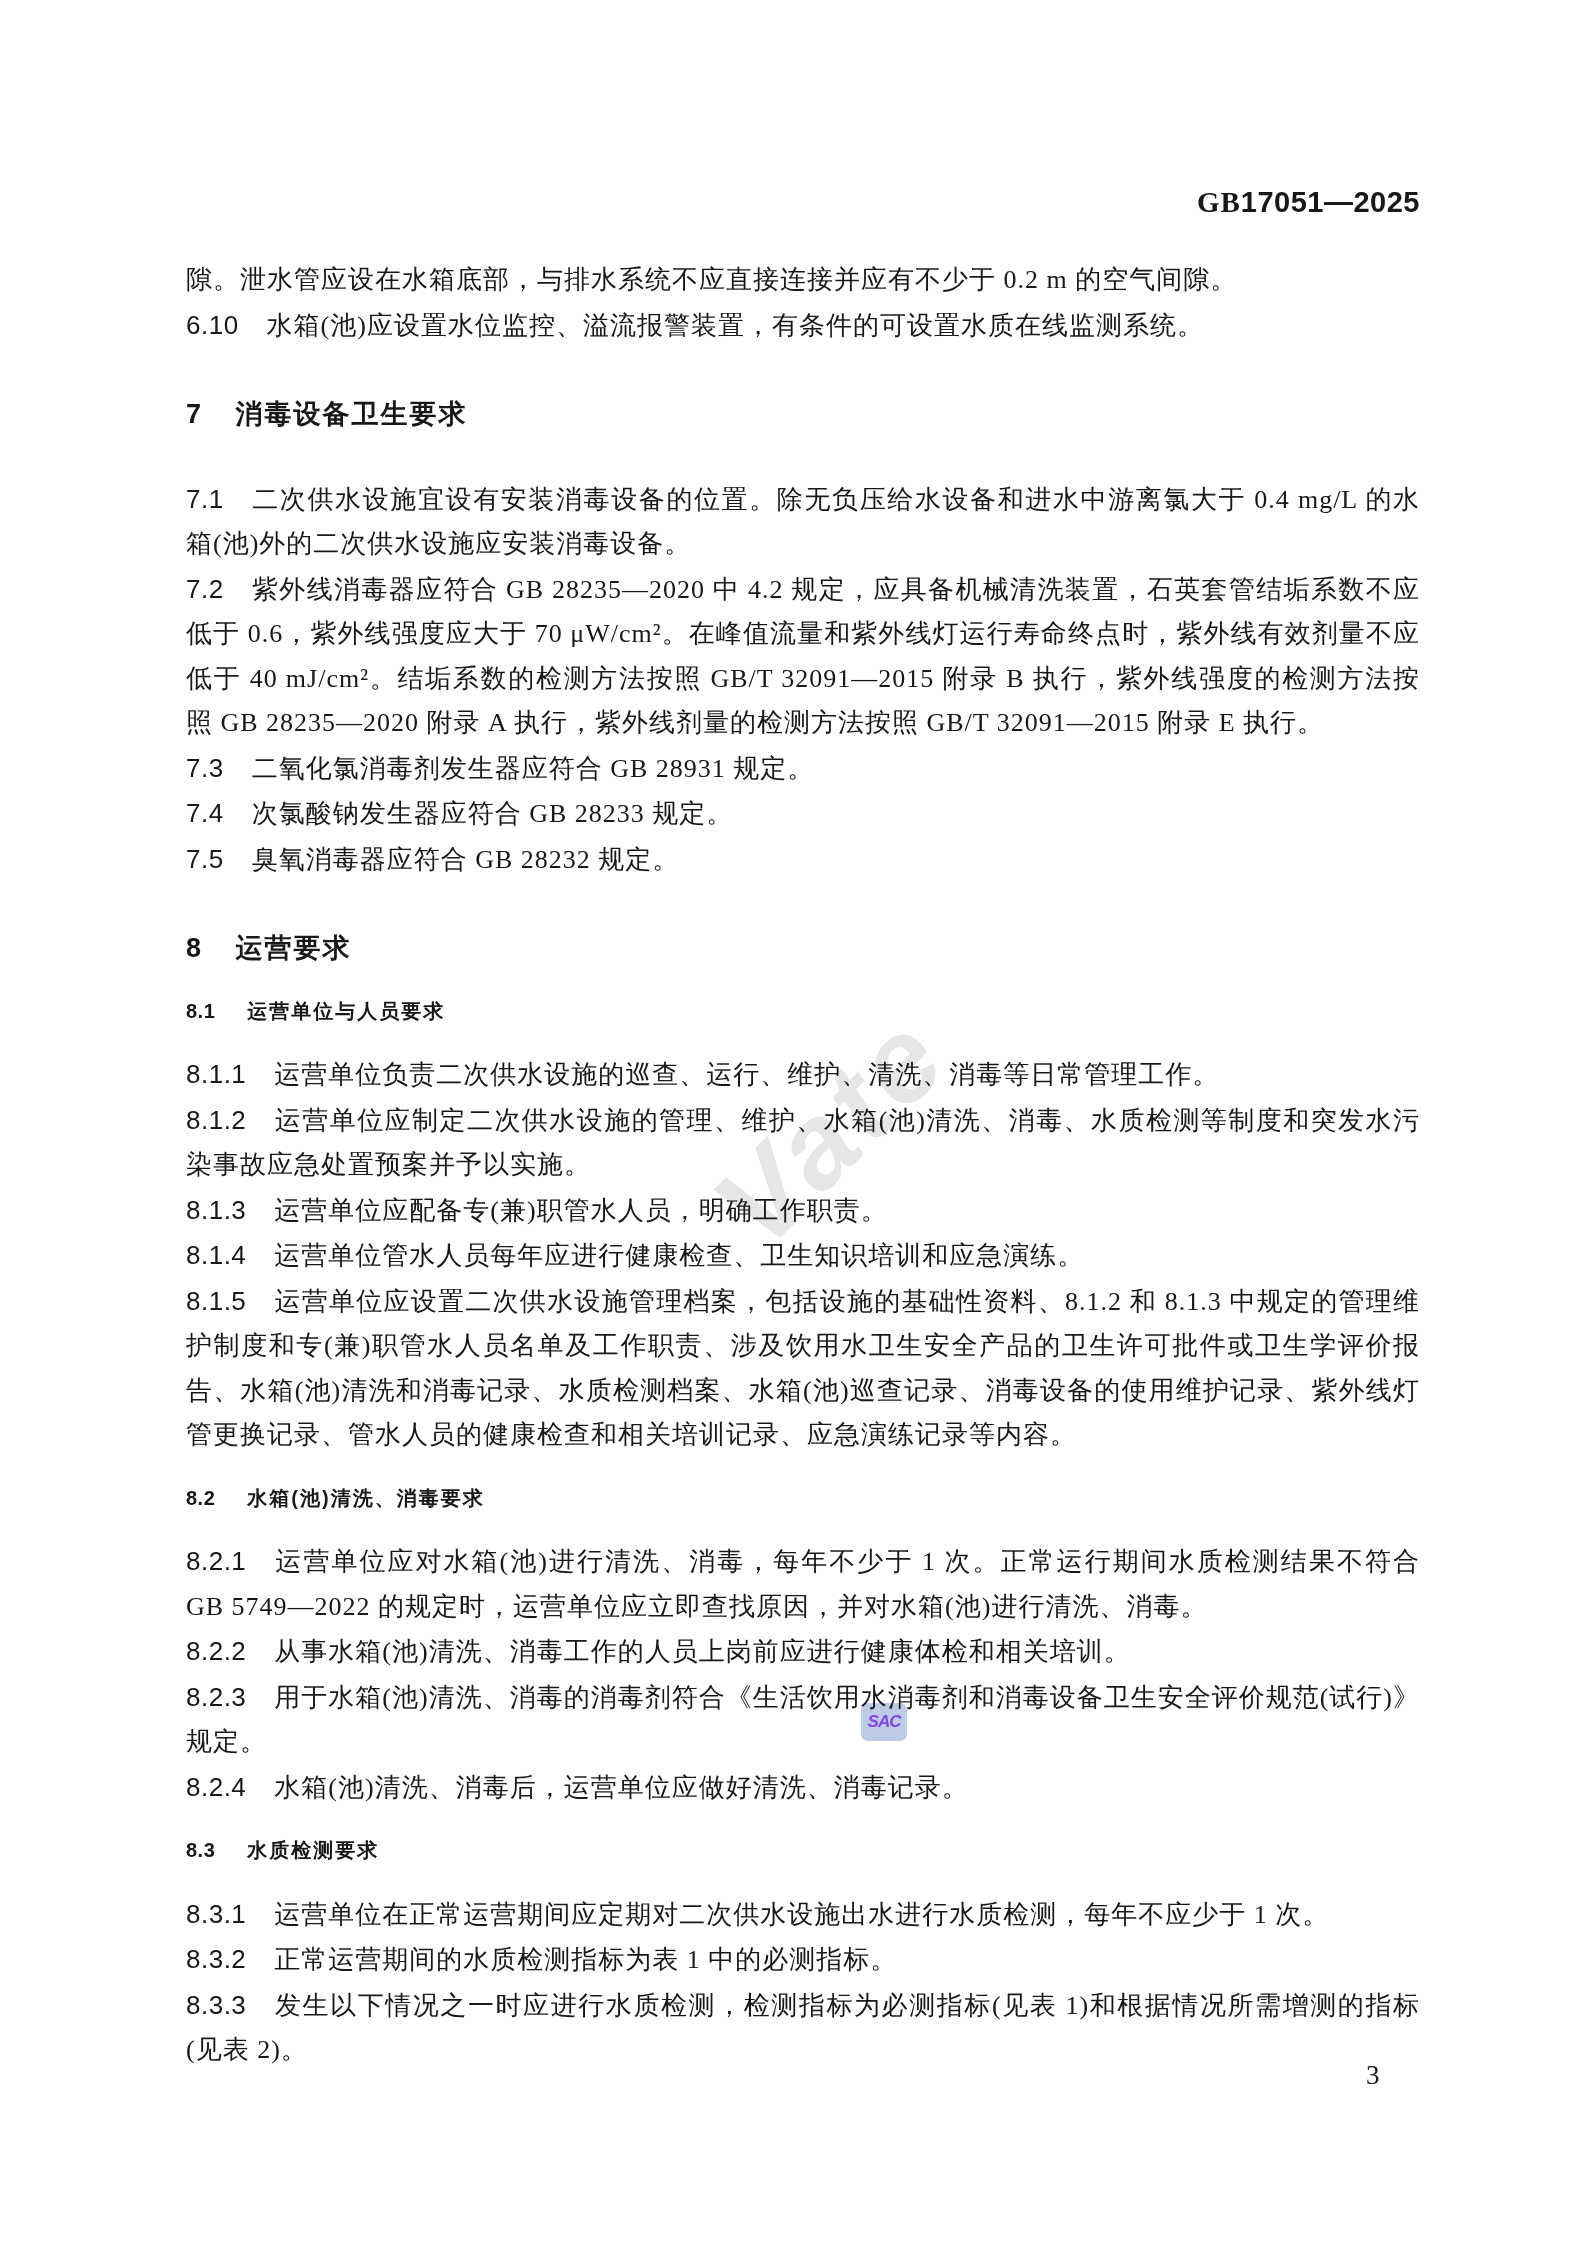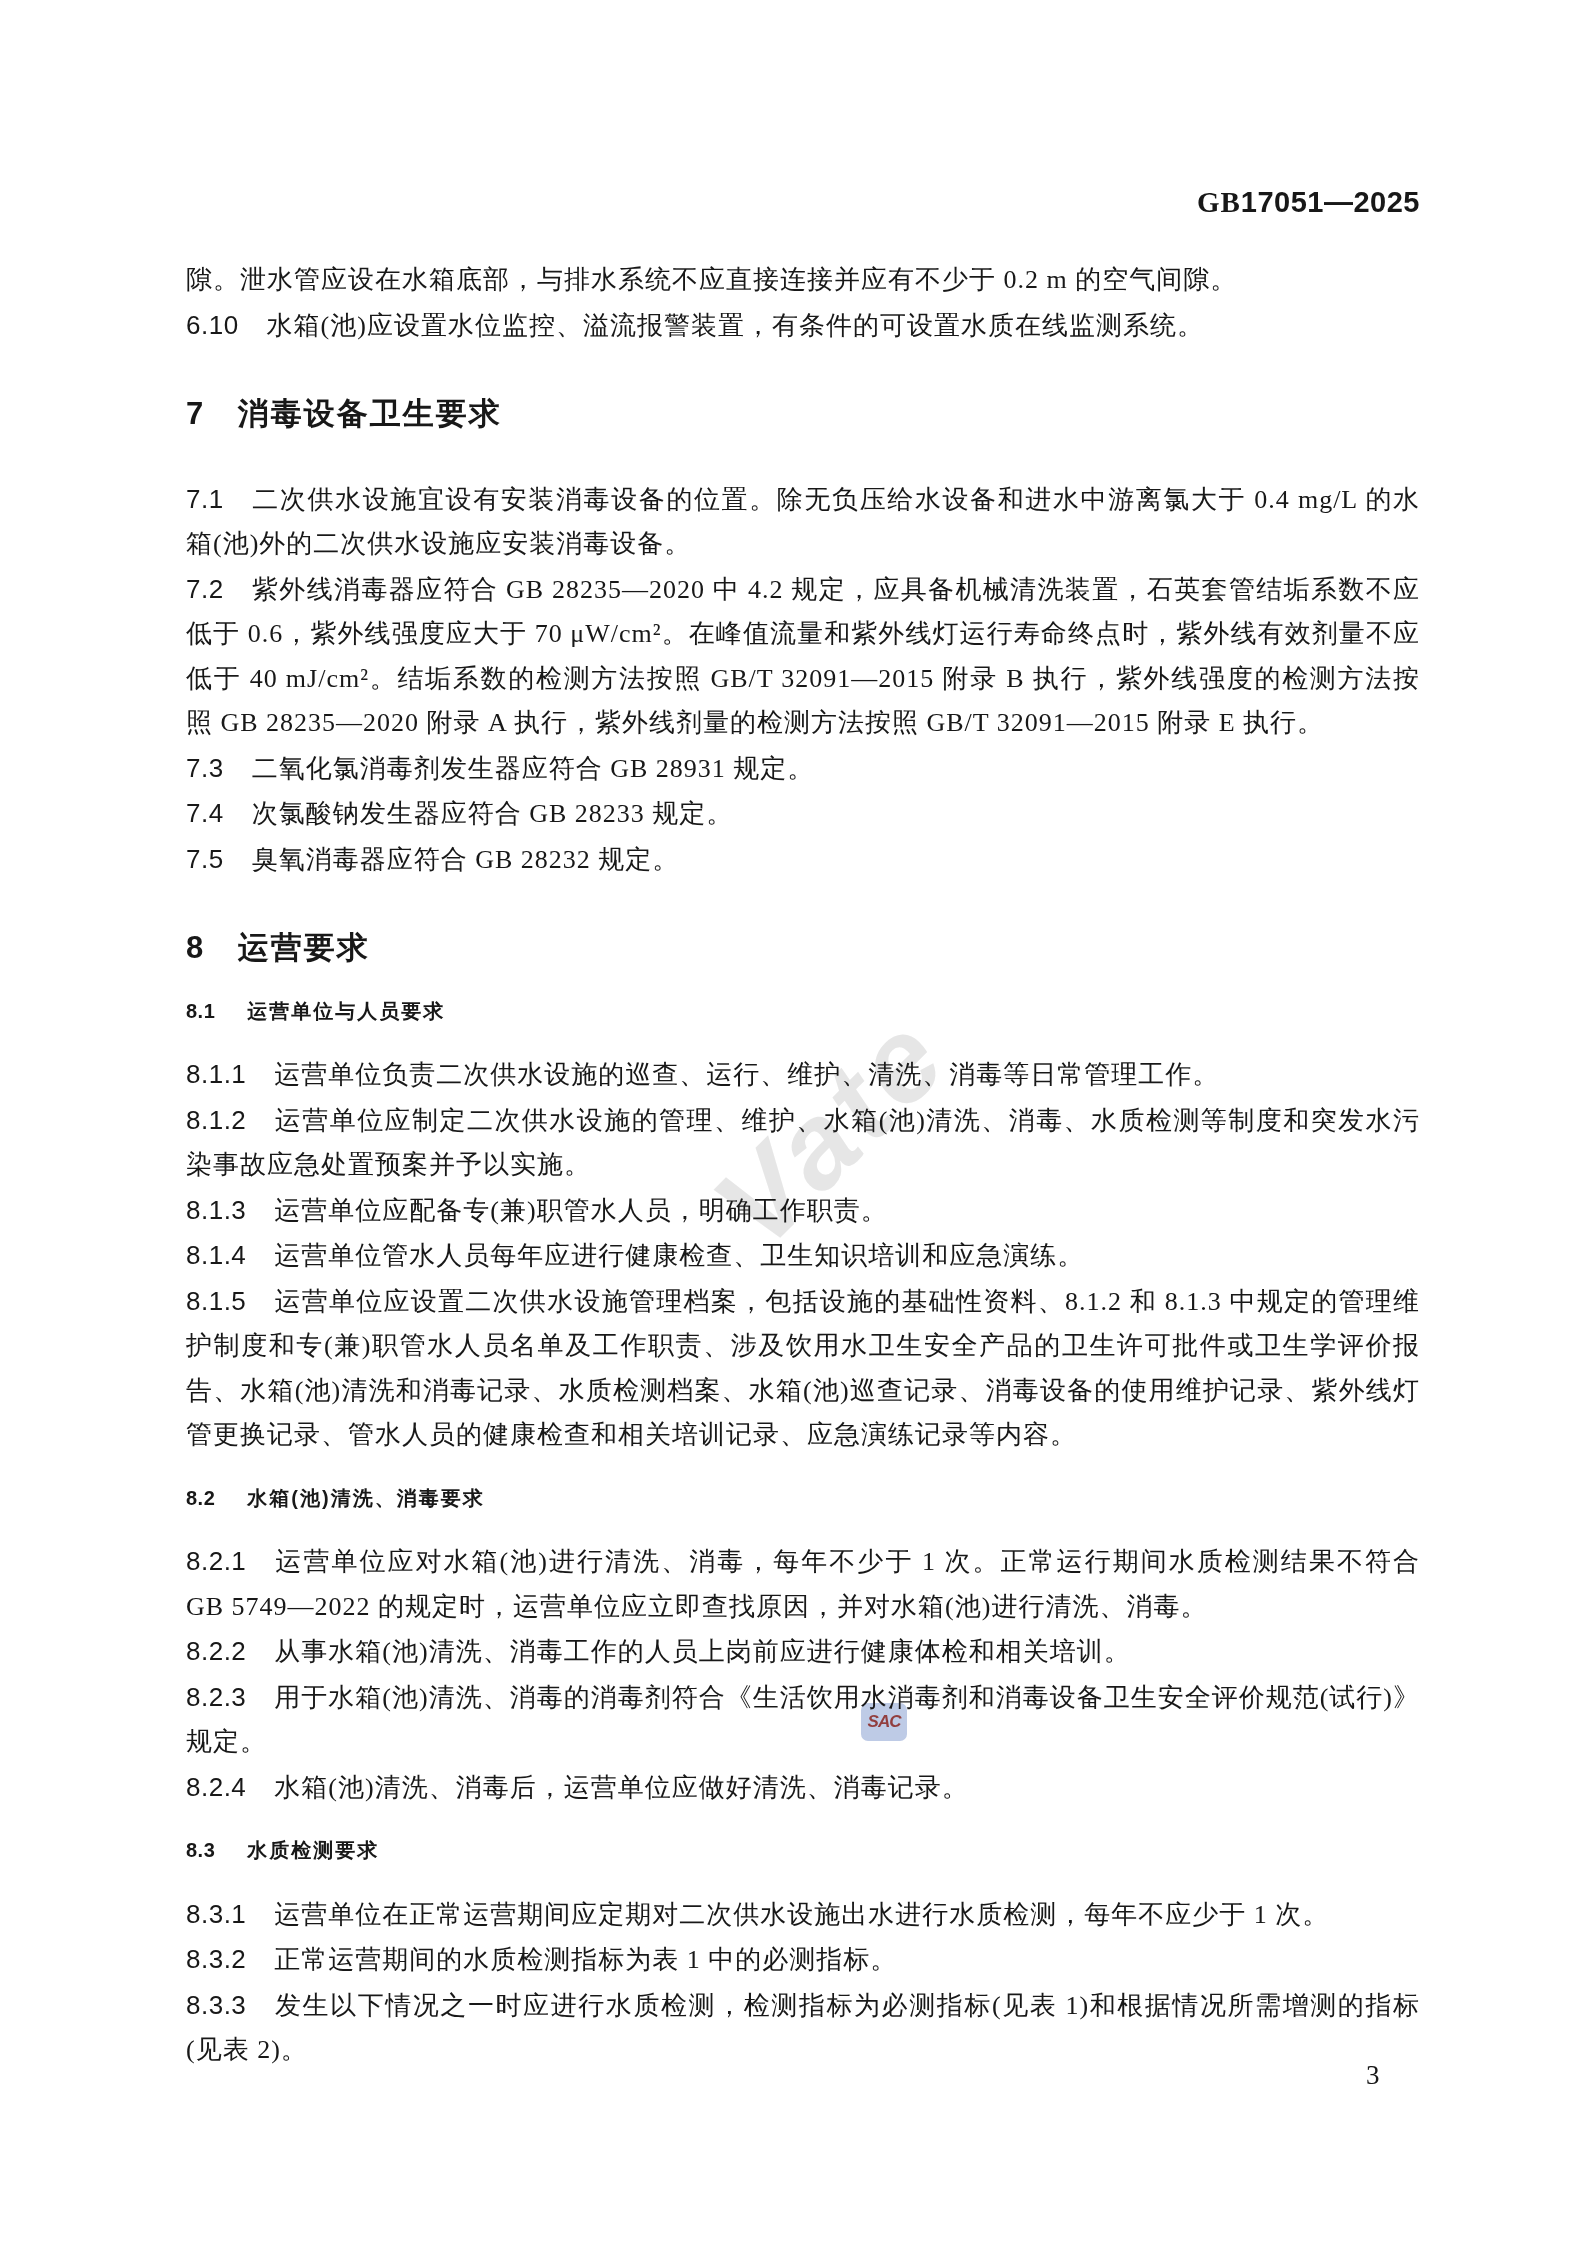--- a/index.html
+++ b/index.html
@@ -45,21 +45,21 @@
   .para{margin:0;}
   .num{
     font-family:"Liberation Sans","DejaVu Sans",sans-serif;
     letter-spacing:.5px;
     margin-right:28px;
   }
   .chapter{
     margin:44px 0 40px 0;
     font-family:"Liberation Sans","DejaVu Sans",sans-serif;
     font-weight:700;
-    font-size:31px;
+    font-size:27px;
     letter-spacing:2px;
   }
   .chapter.tight{margin-bottom:15px;}
   .chapter .num{margin-right:34px;font-weight:700;}
   .sub{
     margin:18px 0 19px 0;
     font-family:"Liberation Sans","DejaVu Sans",sans-serif;
     font-weight:700;
     font-size:20px;
     letter-spacing:2px;
@@ -99,21 +99,21 @@
     left:861px;
     top:1703px;
     width:46px;
     height:38px;
     background:#b3c2e2;
     opacity:.85;
     border-radius:7px;
     display:flex;
     align-items:center;
     justify-content:center;
-    color:#7f1d1d;
+    color:#6d28d9;
     font-family:"Liberation Sans","DejaVu Sans",sans-serif;
     font-style:italic;
     font-weight:700;
     font-size:17px;
     letter-spacing:-1px;
     pointer-events:none;
     user-select:none;
   }
 </style>
 </head>

